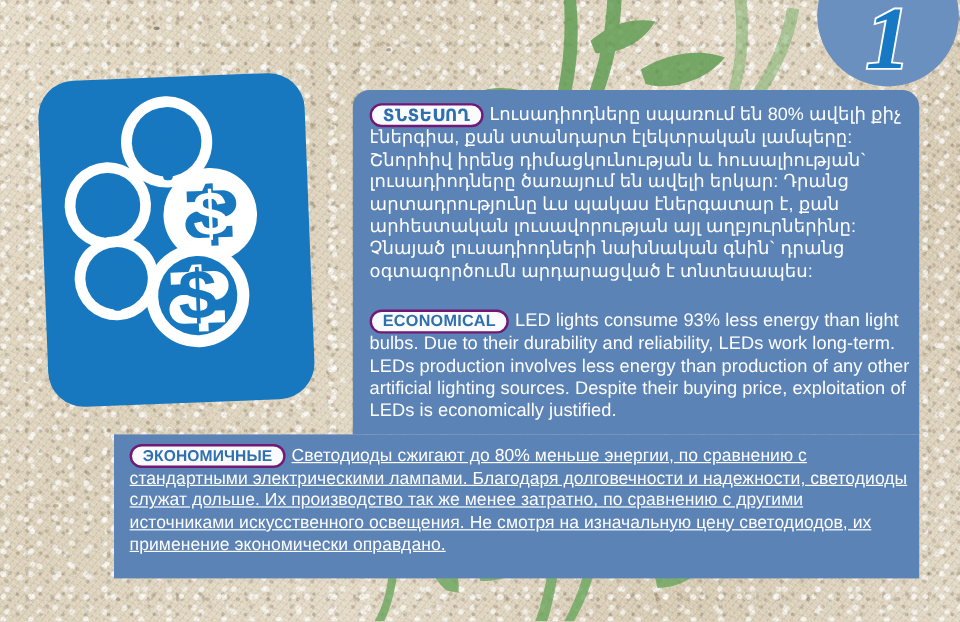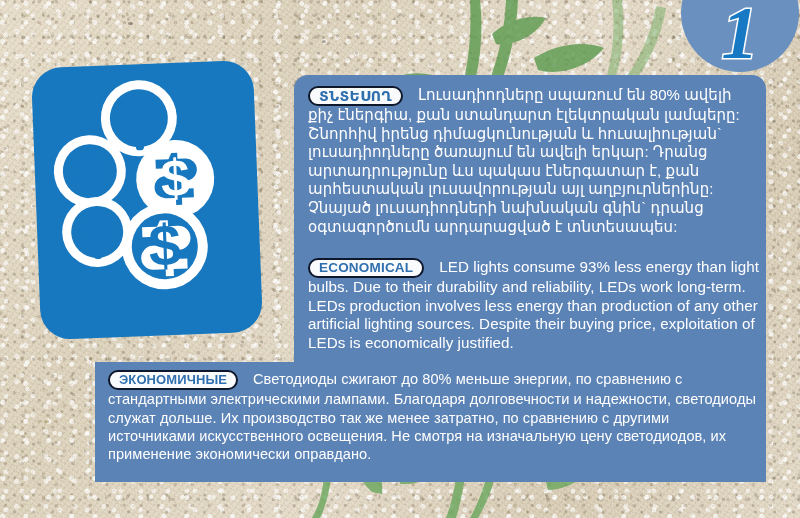--- a/index.html
+++ b/index.html
@@ -67,34 +67,34 @@
   .icon-tile svg{display:block;}
 
   
   .panel{position:absolute;background:#5c83b6;}
   .panel-top{left:294px;top:75px;width:472px;height:287px;border-radius:14px 14px 0 0;}
   .panel-bottom{left:95px;top:362px;width:671px;height:120px;}
 
   .block{position:absolute;color:#ffffff;}
   .pill{
     display:inline-block;vertical-align:middle;
-    border:2px solid #0f172a;border-radius:11px;
+    border:2px solid #701a75;border-radius:11px;
     background:rgba(255,255,255,.97);
     color:#2f6fae;font-weight:700;
-    padding:0 9px;margin-right:15px;
+    padding:0 9px;margin-right:5px;
     line-height:16px;font-size:13.5px;letter-spacing:.2px;
     white-space:nowrap;
   }
   .pill.hy{font-size:14px;letter-spacing:.4px;}
   .pill.ru{font-size:13px;letter-spacing:.1px;}
 
   .body-text{font-size:14.6px;line-height:18.2px;letter-spacing:.05px;}
   .body-text.hy{font-size:15px;line-height:18.6px;}
   .body-text.en{font-size:15.2px;line-height:18.6px;}
-  .body-text.ru{font-size:14.6px;line-height:18.4px;}
+  .body-text.ru{font-size:14.6px;line-height:18.4px;text-decoration:underline;}
 
   .blk-hy{left:308px;top:86px;width:452px;}
   .blk-en{left:308px;top:258px;width:452px;}
   .blk-ru{left:108px;top:370px;width:650px;}
   .blk p{margin:0;}
 </style>
 </head>
 <body>
 
 <div id="stage">

